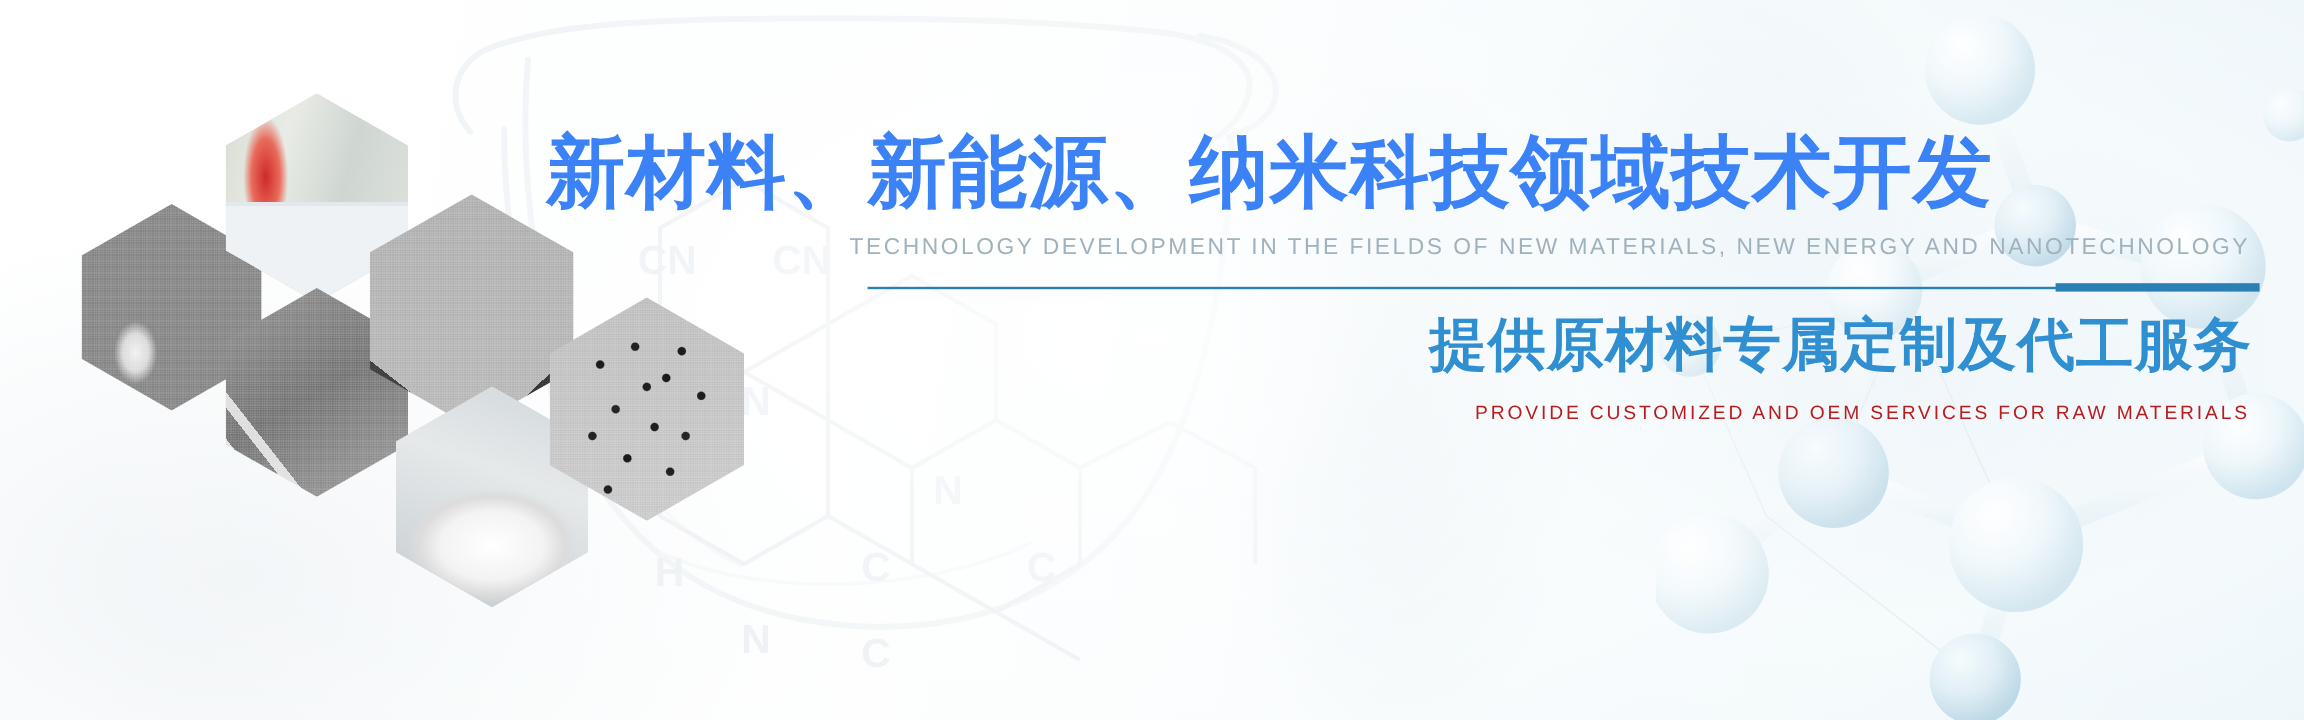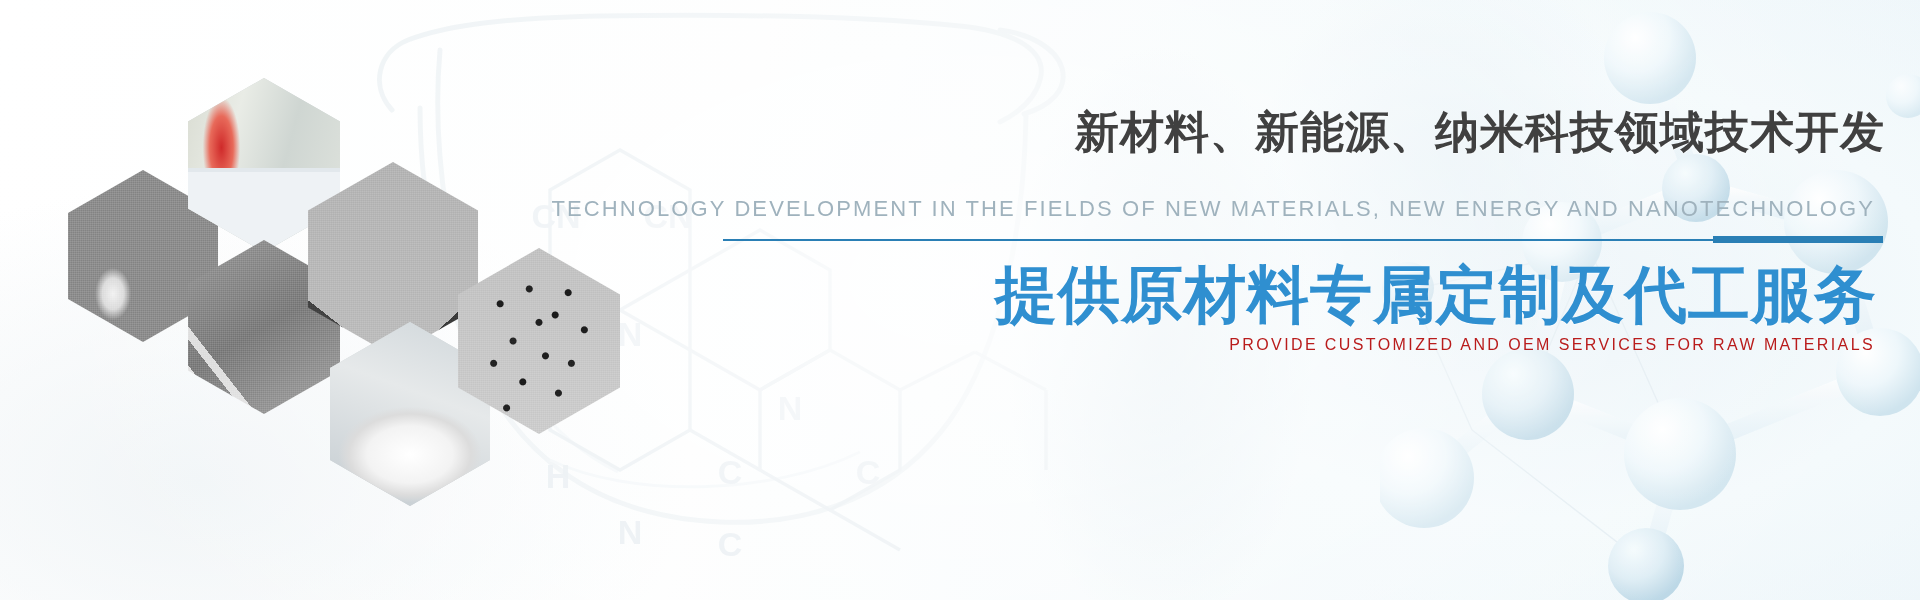--- a/index.html
+++ b/index.html
@@ -114,51 +114,50 @@
       repeating-linear-gradient(90deg, rgba(255,255,255,.05) 0 1px, rgba(0,0,0,.04) 1px 2px);
     mix-blend-mode:overlay;
   }
 
   
   .copy { position:absolute; left:455px; top:0; width:1430px; height:600px; }
 
   .headline-1 {
     position:absolute; left:0; top:110px;
     width:1430px;
-    font-size:44px;
+    font-size:66px;
     font-weight:bold;
     letter-spacing:1px;
-    color:#404040;
+    color:#3b82f6;
     white-space:nowrap;
     line-height:1;
     text-shadow:0 1px 0 rgba(255,255,255,.6);
-    text-align:right;
   }
   .sub-1 {
     position:absolute; right:10px; top:196px;
-    font-size:22px;
+    font-size:19px;
     letter-spacing:2.1px;
     color:#9fb2bd;
     white-space:nowrap;
   }
   .divider {
     position:absolute; left:268px; top:236px;
     width:1160px; height:7px;
   }
   .divider .thin {
     position:absolute; left:0; top:2.5px; width:1000px; height:2px;
     background:#2a7fb5;
   }
   .divider .thick {
     position:absolute; right:0; top:0; width:170px; height:7px;
     background:#2a7fb5;
   }
   .headline-2 {
     position:absolute; right:8px; top:264px;
-    font-size:62px;
+    font-size:48px;
     font-weight:bold;
     letter-spacing:1px;
     color:#2f8fd0;
     white-space:nowrap;
     line-height:1;
     text-shadow:0 1px 0 rgba(255,255,255,.6);
   }
   .sub-2 {
     position:absolute; right:10px; top:336px;
     font-size:16px;

